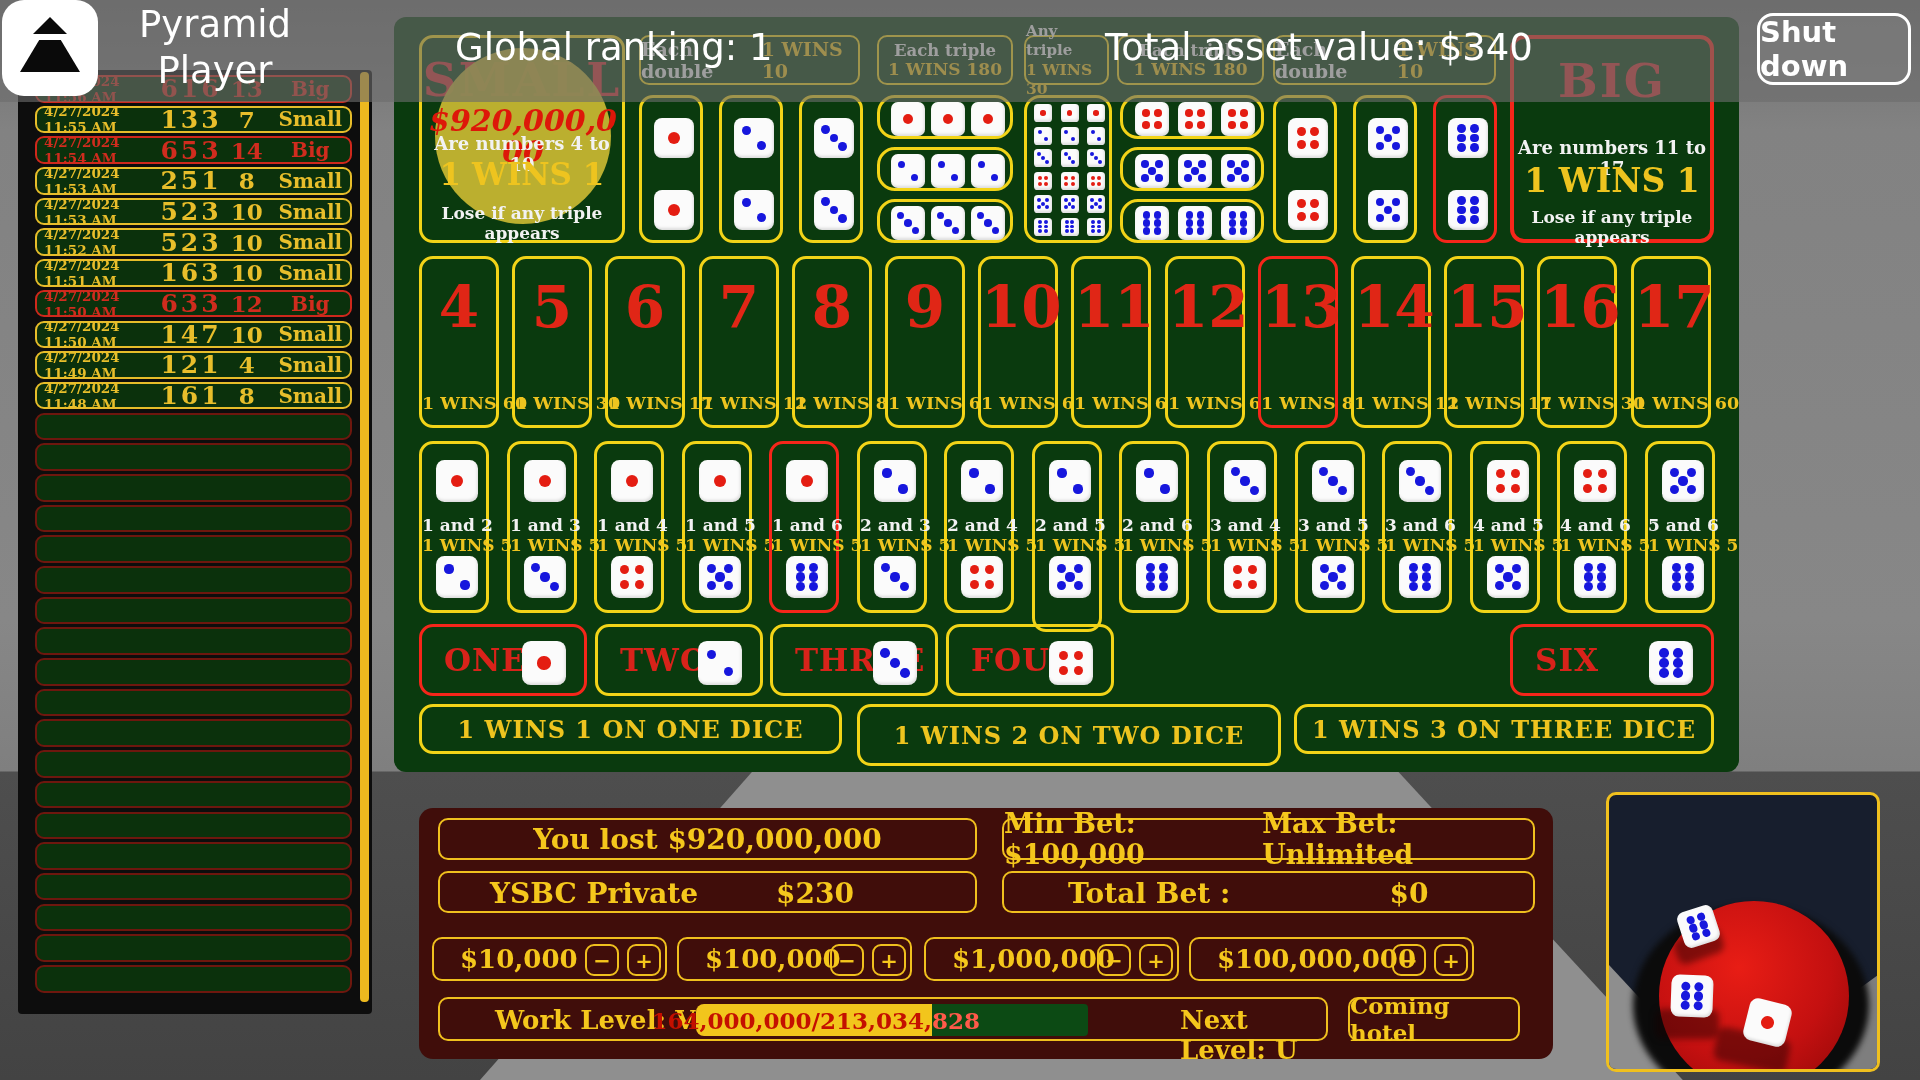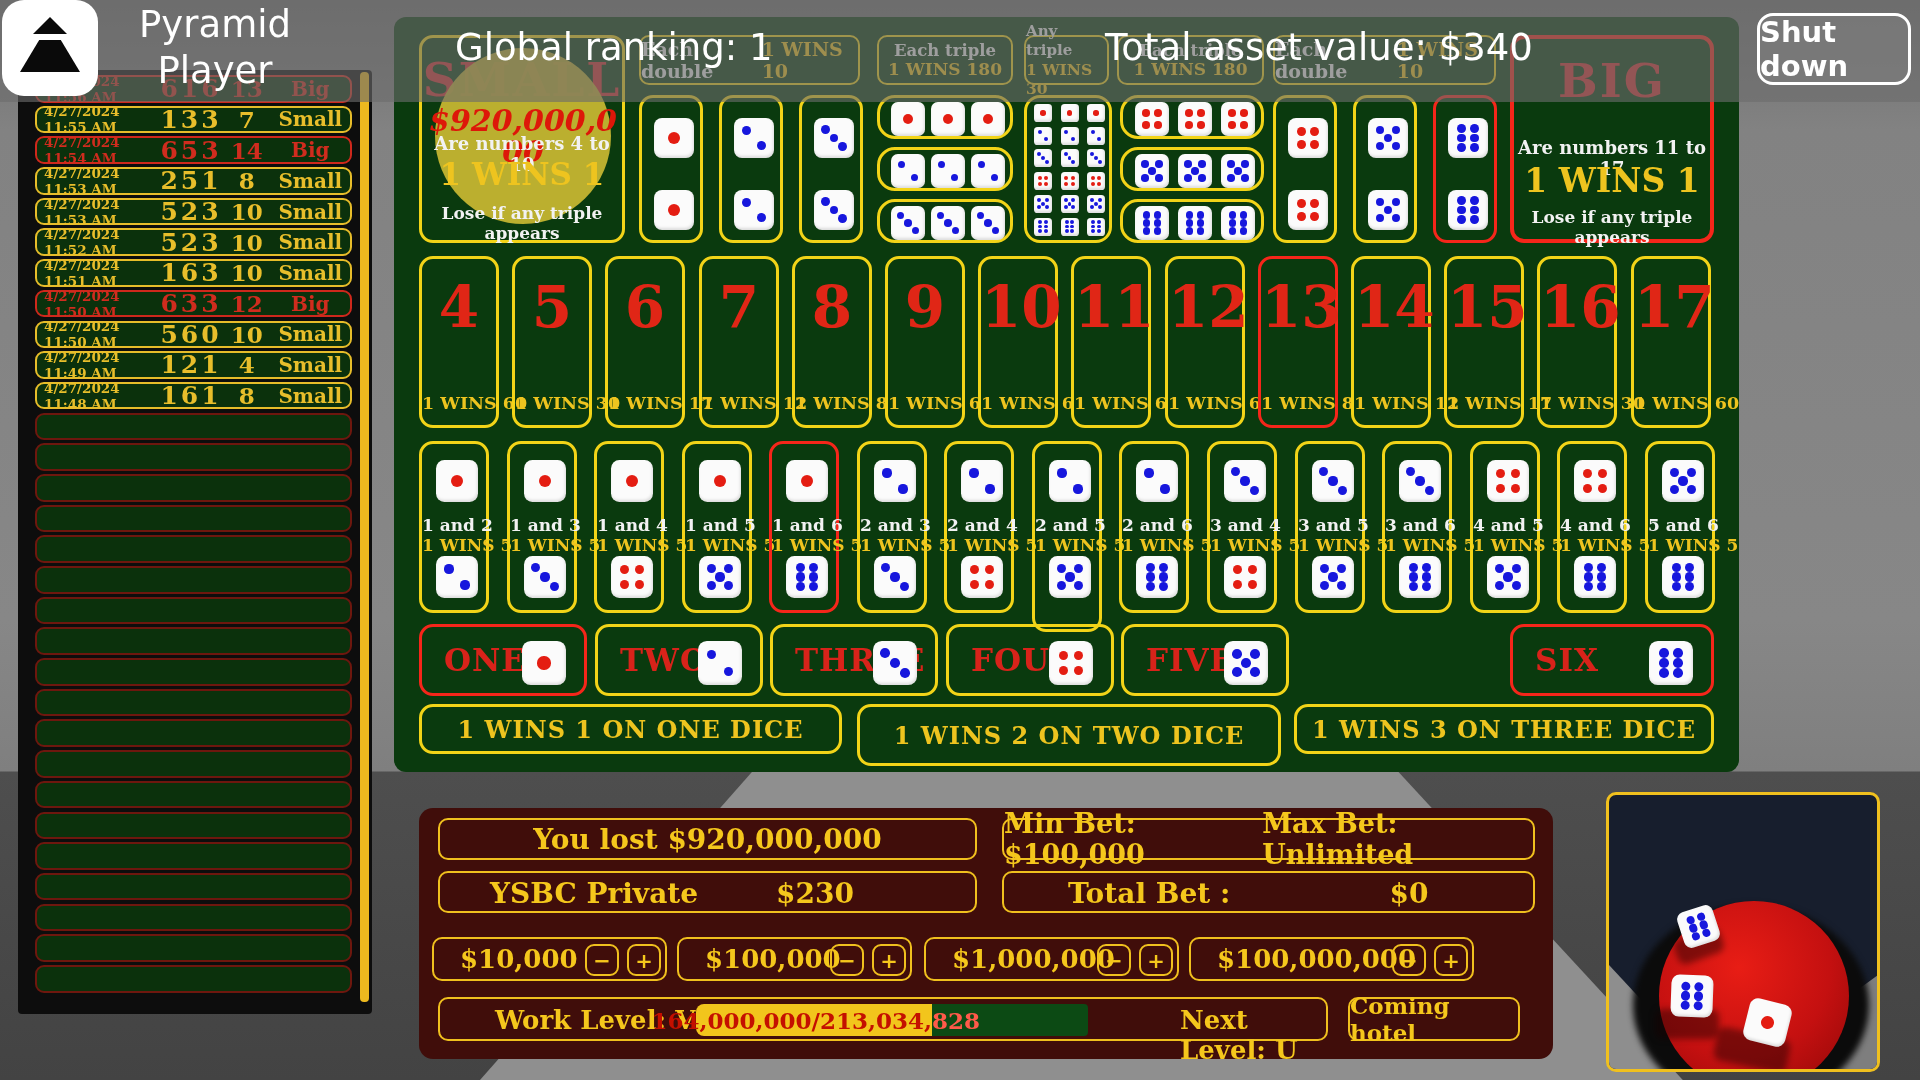--- a/index.html
+++ b/index.html
@@ -147,21 +147,21 @@
           <div class="hl">Small</div>
         </div>
         <div class="h-row red">
           <div class="ht">4/27/2024 11:50 AM</div>
           <div class="hc">633</div>
           <div class="hs">12</div>
           <div class="hl">Big</div>
         </div>
         <div class="h-row">
           <div class="ht">4/27/2024 11:50 AM</div>
-          <div class="hc">560</div>
+          <div class="hc">147</div>
           <div class="hs">10</div>
           <div class="hl">Small</div>
         </div>
         <div class="h-row">
           <div class="ht">4/27/2024 11:49 AM</div>
           <div class="hc">121</div>
           <div class="hs">4</div>
           <div class="hl">Small</div>
         </div>
         <div class="h-row">
@@ -906,30 +906,20 @@
     </div>
     <div class="ybox" style="position: absolute; left: 946px; top: 624px; width: 168px; height: 72px; z-index: 2;">
       <div class="sgl-lab">FOUR</div>
       <div class="die" style="position: absolute; left: 100px; top: 14px; width: 44px; height: 44px;">
         <span class="pip" style="width: 9.68px; height: 9.68px; background: rgb(228, 29, 18); left: calc(33% - 4.84px); top: calc(33% - 4.84px);"></span>
         <span class="pip" style="width: 9.68px; height: 9.68px; background: rgb(228, 29, 18); left: calc(67% - 4.84px); top: calc(33% - 4.84px);"></span>
         <span class="pip" style="width: 9.68px; height: 9.68px; background: rgb(228, 29, 18); left: calc(33% - 4.84px); top: calc(67% - 4.84px);"></span>
         <span class="pip" style="width: 9.68px; height: 9.68px; background: rgb(228, 29, 18); left: calc(67% - 4.84px); top: calc(67% - 4.84px);"></span>
       </div>
     </div>
-    <div class="ybox" style="position: absolute; left: 1121px; top: 624px; width: 168px; height: 72px; z-index: 2;">
-      <div class="sgl-lab">FIVE</div>
-      <div class="die" style="position: absolute; left: 100px; top: 14px; width: 44px; height: 44px;">
-        <span class="pip" style="width: 9.68px; height: 9.68px; background: rgb(23, 23, 221); left: calc(30% - 4.84px); top: calc(30% - 4.84px);"></span>
-        <span class="pip" style="width: 9.68px; height: 9.68px; background: rgb(23, 23, 221); left: calc(70% - 4.84px); top: calc(30% - 4.84px);"></span>
-        <span class="pip" style="width: 9.68px; height: 9.68px; background: rgb(23, 23, 221); left: calc(50% - 4.84px); top: calc(50% - 4.84px);"></span>
-        <span class="pip" style="width: 9.68px; height: 9.68px; background: rgb(23, 23, 221); left: calc(30% - 4.84px); top: calc(70% - 4.84px);"></span>
-        <span class="pip" style="width: 9.68px; height: 9.68px; background: rgb(23, 23, 221); left: calc(70% - 4.84px); top: calc(70% - 4.84px);"></span>
-      </div>
-    </div>
     <div class="rbox" style="position: absolute; left: 1510px; top: 624px; width: 204px; height: 72px; z-index: 2;">
       <div class="sgl-lab">SIX</div>
       <div class="die" style="position: absolute; left: 136px; top: 14px; width: 44px; height: 44px;">
         <span class="pip" style="width: 9.68px; height: 9.68px; background: rgb(23, 23, 221); left: calc(34% - 4.84px); top: calc(27% - 4.84px);"></span>
         <span class="pip" style="width: 9.68px; height: 9.68px; background: rgb(23, 23, 221); left: calc(66% - 4.84px); top: calc(27% - 4.84px);"></span>
         <span class="pip" style="width: 9.68px; height: 9.68px; background: rgb(23, 23, 221); left: calc(34% - 4.84px); top: calc(50% - 4.84px);"></span>
         <span class="pip" style="width: 9.68px; height: 9.68px; background: rgb(23, 23, 221); left: calc(66% - 4.84px); top: calc(50% - 4.84px);"></span>
         <span class="pip" style="width: 9.68px; height: 9.68px; background: rgb(23, 23, 221); left: calc(34% - 4.84px); top: calc(73% - 4.84px);"></span>
         <span class="pip" style="width: 9.68px; height: 9.68px; background: rgb(23, 23, 221); left: calc(66% - 4.84px); top: calc(73% - 4.84px);"></span>
       </div>

